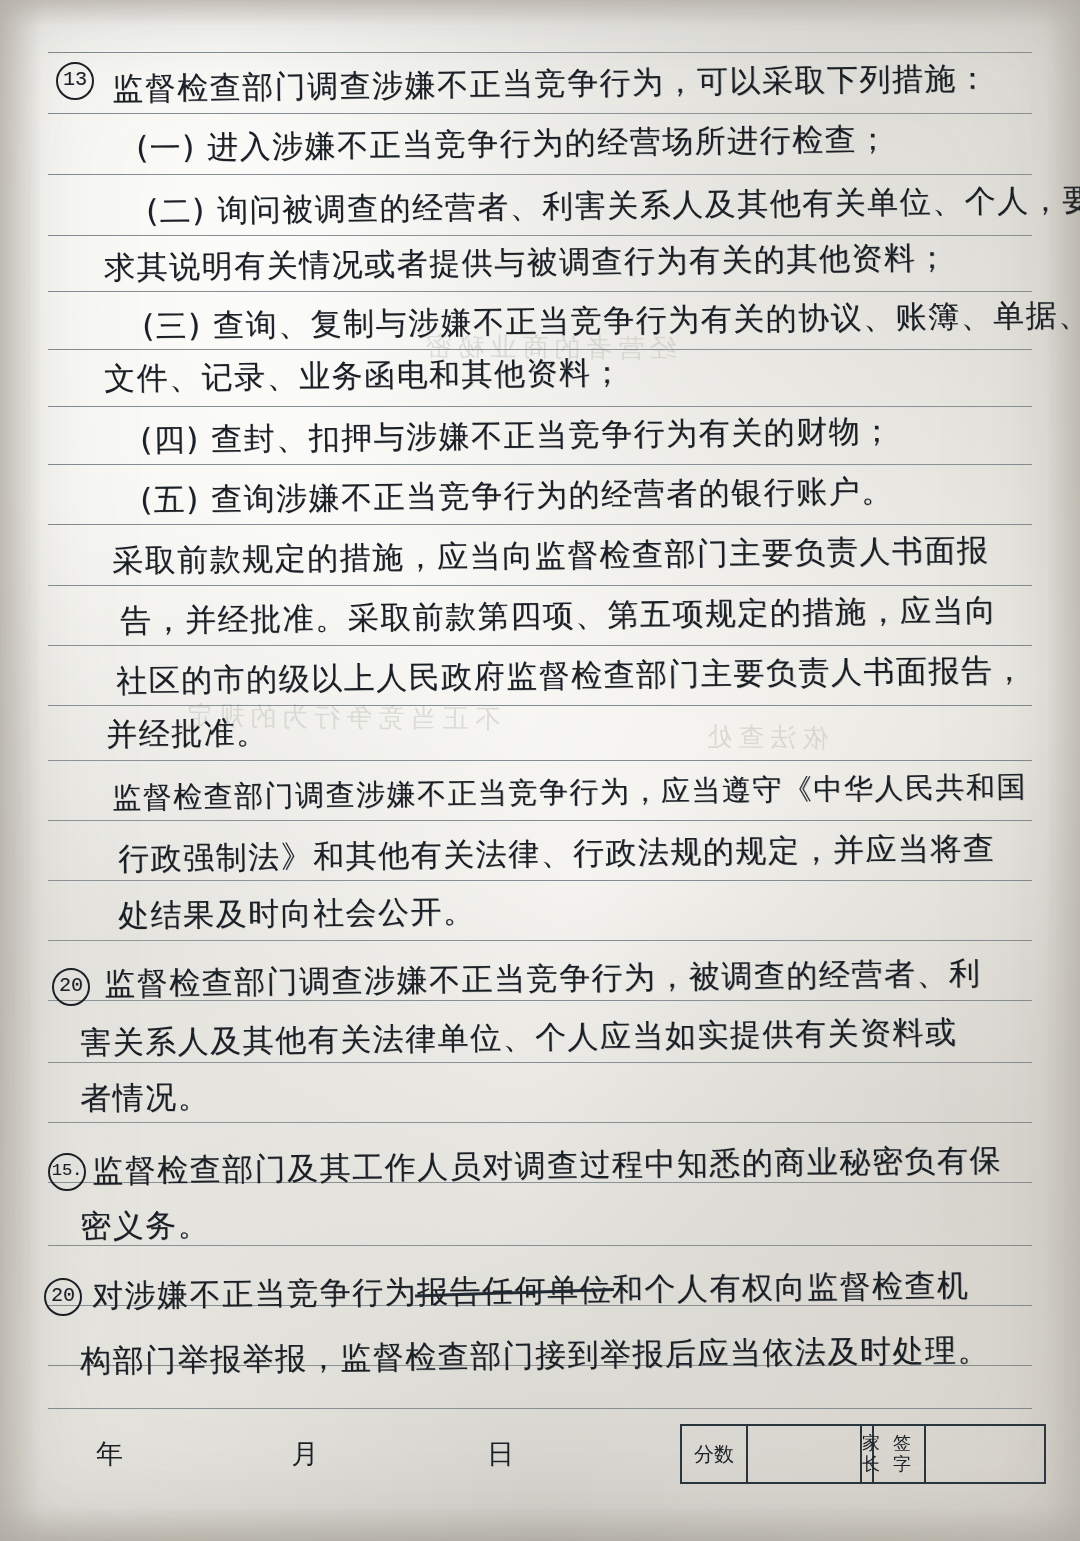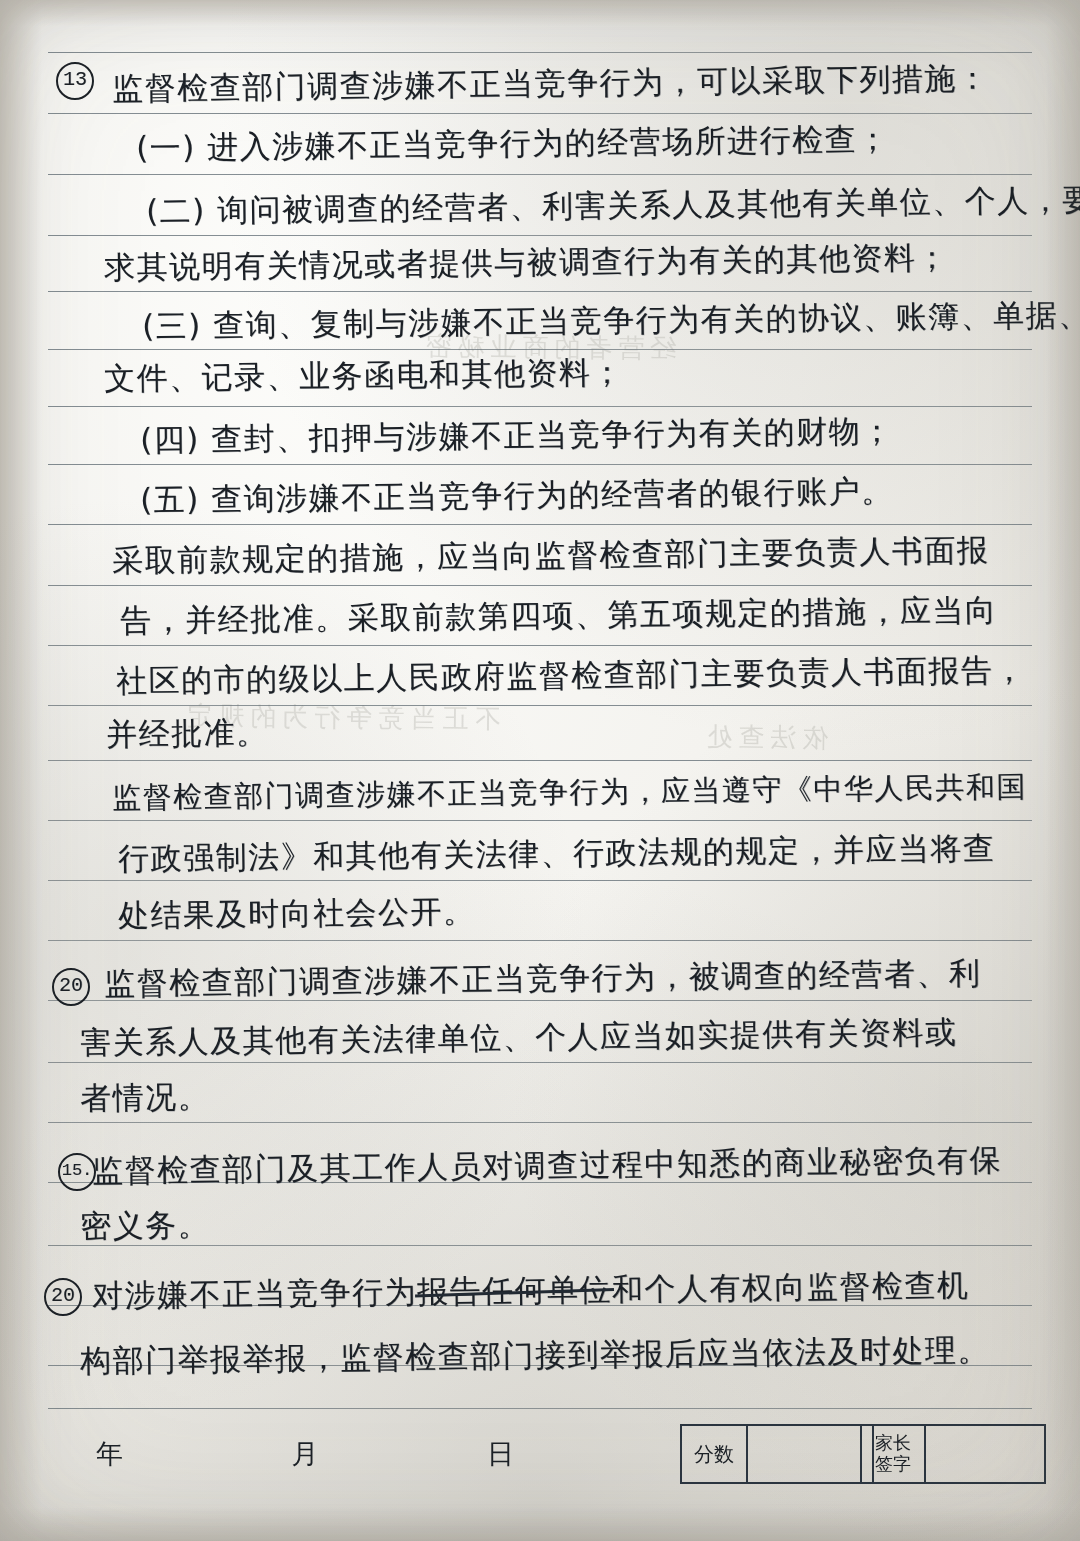--- a/index.html
+++ b/index.html
@@ -154,21 +154,20 @@
     position: absolute;
     left: 860px;
     top: 0;
     display: flex;
     border: 2px solid #2b3540;
     height: 56px;
   }
   .sign-box .cell-label2 {
     width: 62px;
     display: flex;
-    flex-direction: column;
     align-items: center;
     justify-content: center;
     font-size: 18px;
     line-height: 1.15;
     color: #1b2026;
     border-right: 2px solid #2b3540;
   }
   .sign-box .cell-blank2 {
     width: 118px;
   }
@@ -270,21 +269,21 @@
   <div class="hw slant1" style="top:838px; left:118px;">行政强制法》和其他有关法律、行政法规的规定，并应当将查</div>
   <div class="hw slant1" style="top:898px; left:118px;">处结果及时向社会公开。</div>
 
   <div class="num" style="top:968px; left:52px;">
     <span class="circled">20</span>
   </div>
   <div class="hw slant1" style="top:963px; left:104px;">监督检查部门调查涉嫌不正当竞争行为，被调查的经营者、利</div>
   <div class="hw slant1" style="top:1022px; left:80px;">害关系人及其他有关法律单位、个人应当如实提供有关资料或</div>
   <div class="hw slant1" style="top:1082px; left:80px;">者情况。</div>
 
-  <div class="num" style="top:1152px; left:58px;">
+  <div class="num" style="top:1152px; left:48px;">
     <span class="circled" style="font-size:17px;">15.</span>
   </div>
   <div class="hw slant1" style="top:1150px; left:92px;">监督检查部门及其工作人员对调查过程中知悉的商业秘密负有保</div>
   <div class="hw slant1" style="top:1210px; left:80px;">密义务。</div>
 
   <div class="num" style="top:1278px; left:44px;">
     <span class="circled">20</span>
   </div>
   <div class="hw slant1" style="top:1275px; left:92px;">
     <span>对涉嫌不正当竞争行为</span><span class="struck">报告任何单位</span><span>和个人有权向监督检查机</span>

